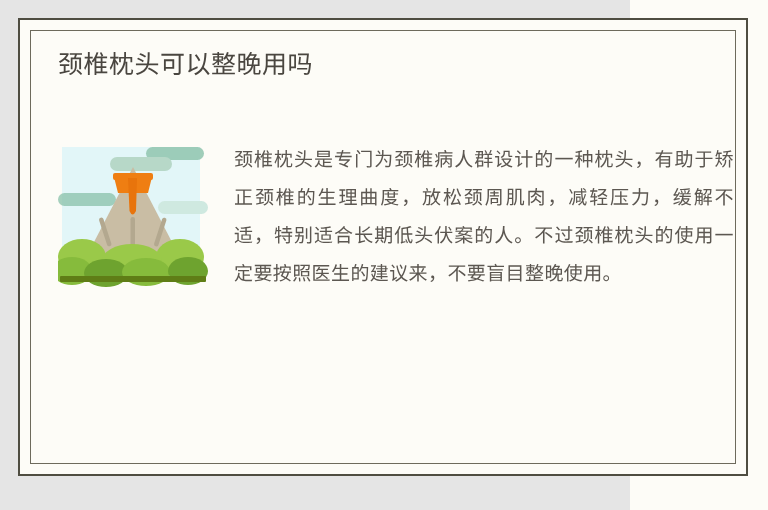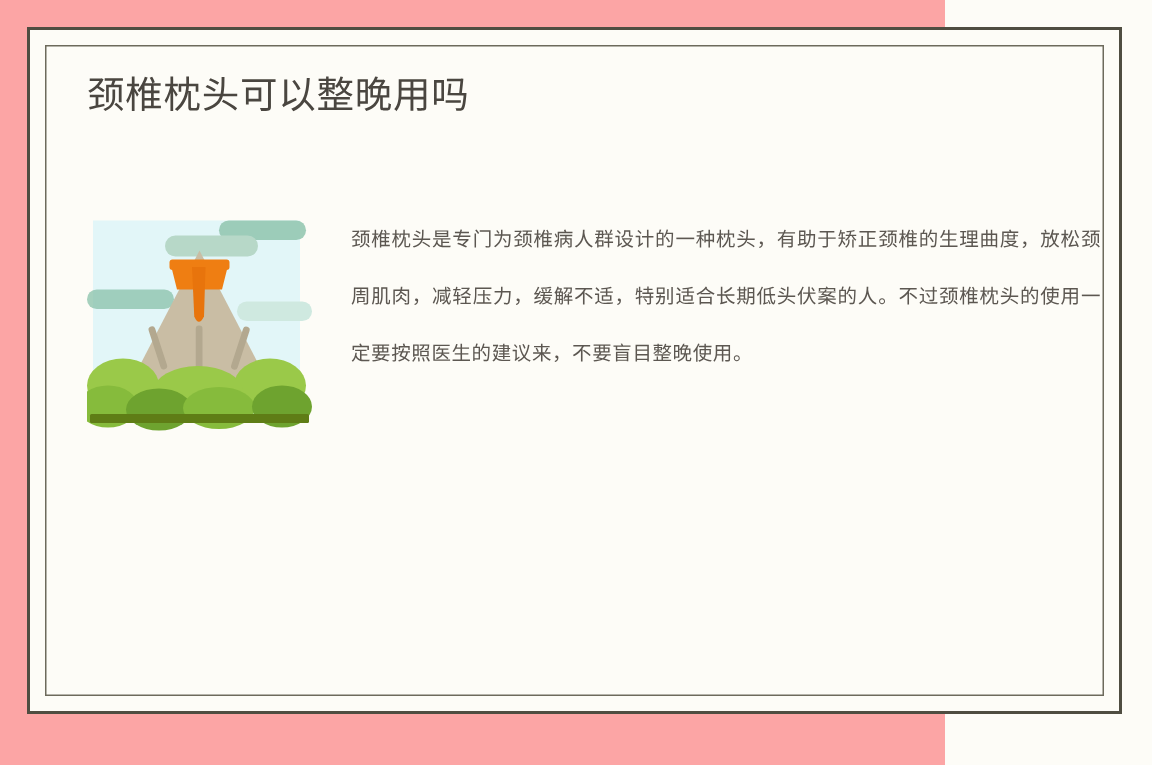--- a/index.html
+++ b/index.html
@@ -14,21 +14,21 @@
     font-family: "Liberation Sans", "DejaVu Sans", sans-serif;
     overflow: hidden;
   }
 
   
   .page {
     position: absolute;
     left: 0; top: 0;
     width: 630px;
     height: 510px;
-    background: #fca5a5;
+    background: #e5e5e5;
   }
   .frame-outer {
     position: absolute;
     left: 18px;
     top: 18px;
     width: 730px;          
     height: 458px;         
     border: 2px solid #4f4d41;
     box-sizing: border-box;
     background: #fdfcf7;
@@ -76,21 +76,21 @@
     width: 150px;
     height: 143px;
   }
 
   .paragraph {
     position: absolute;
     left: 176px;
     top: -4px;
     width: 500px;
     margin: 0;
-    font-size: 13px;
+    font-size: 19px;
     line-height: 38px;
     color: #5c5751;
     text-align: justify;
     text-justify: inter-ideograph;
     letter-spacing: 0.4px;
   }
 
   
   .illustration svg {
     display: block;

